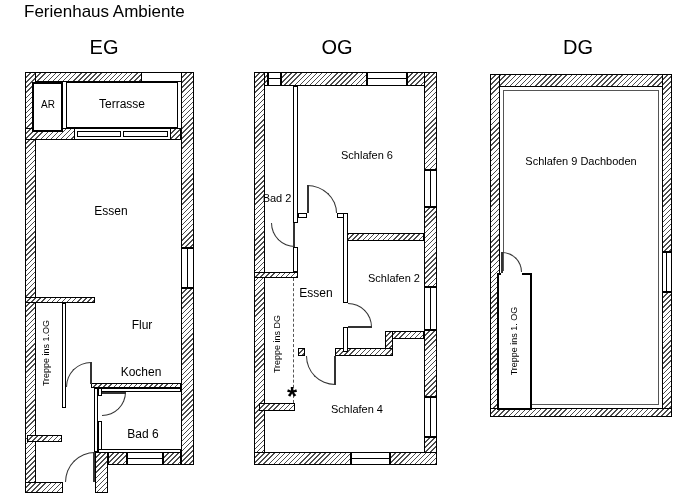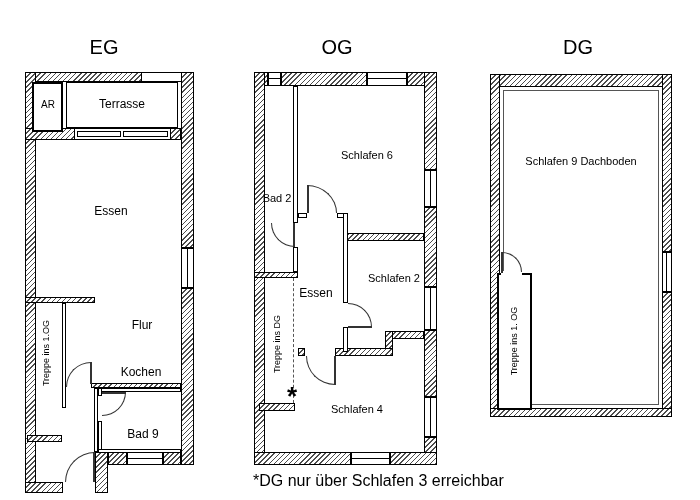--- a/index.html
+++ b/index.html
@@ -33,20 +33,21 @@
   .hdr{position:absolute;transform:translate(-50%,0);font-size:20px;}
   .title{position:absolute;font-size:17px;}
   .foot{position:absolute;font-size:16px;}
   .star{position:absolute;transform:translate(-50%,-50%);font-size:26px;font-weight:bold;line-height:1;}
 </style>
 </head>
 <body>
 
 <div id="stage">
 
+  <div class="title" style="left:24px;top:2px">Ferienhaus Ambiente</div>
   <div class="hdr" style="left:104px;top:36px">EG</div>
   <div class="hdr" style="left:337px;top:36px">OG</div>
   <div class="hdr" style="left:578px;top:36px">DG</div>
 
   <div class="hw" style="left:25px;top:72px;width:117px;height:10px"></div>
   <div class="gap-h" style="left:142px;top:72px;width:39px;height:10px"></div>
   <div class="hw" style="left:25px;top:72px;width:11px;height:421px"></div>
   <div class="hw" style="left:181px;top:72px;width:13px;height:176px"></div>
   <div class="win win-v" style="left:181px;top:248px;width:13px;height:40px"></div>
   <div class="hw" style="left:181px;top:288px;width:13px;height:177px"></div>
@@ -78,21 +79,21 @@
   <div class="ln" style="left:102px;top:392px;width:24px;height:2px"></div>
   <div class="arc arc-br" style="left:102px;top:392px;width:24px;height:24px"></div>
   <div class="ln" style="left:93px;top:452px;width:2px;height:30px"></div>
   <div class="arc arc-tl" style="left:65px;top:452px;width:30px;height:30px"></div>
 
   <div class="lbl sm" style="left:48px;top:104px">AR</div>
   <div class="lbl" style="left:122px;top:104px">Terrasse</div>
   <div class="lbl" style="left:111px;top:211px">Essen</div>
   <div class="lbl" style="left:142px;top:325px">Flur</div>
   <div class="lbl" style="left:141px;top:372px">Kochen</div>
-  <div class="lbl" style="left:143px;top:434px">Bad 9</div>
+  <div class="lbl" style="left:143px;top:434px">Bad 6</div>
   <div class="vlbl" style="left:46px;top:353px">Treppe ins 1.OG</div>
 
   <div class="hw" style="left:254px;top:72px;width:14px;height:14px"></div>
   <div class="win win-h" style="left:268px;top:72px;width:13px;height:14px"></div>
   <div class="hw" style="left:281px;top:72px;width:86px;height:14px"></div>
   <div class="win win-h" style="left:367px;top:72px;width:40px;height:14px"></div>
   <div class="hw" style="left:407px;top:72px;width:30px;height:14px"></div>
   <div class="hw" style="left:254px;top:72px;width:11px;height:393px"></div>
   <div class="hw" style="left:424px;top:72px;width:13px;height:98px"></div>
   <div class="win win-v" style="left:424px;top:170px;width:13px;height:37px"></div>
@@ -145,14 +146,13 @@
   <div class="hw" style="left:490px;top:408px;width:182px;height:9px"></div>
   <div class="inner" style="left:503px;top:90px;width:156px;height:315px"></div>
   <div class="tw2" style="left:497px;top:273px;width:35px;height:137px"></div>
   <div class="cut" style="left:501px;top:271px;width:21px;height:5px"></div>
   <div class="ln" style="left:501px;top:252px;width:2px;height:21px"></div>
   <div class="arc arc-tr" style="left:502px;top:252px;width:20px;height:20px"></div>
 
   <div class="lbl md" style="left:581px;top:161px">Schlafen 9 Dachboden</div>
   <div class="vlbl" style="left:514px;top:341px">Treppe ins 1. OG</div>
 
-  <div class="foot" style="left:253px;top:472px">*DG nur über Schlafen 3 erreichbar</div>
 </div>
 
 </body></html>

